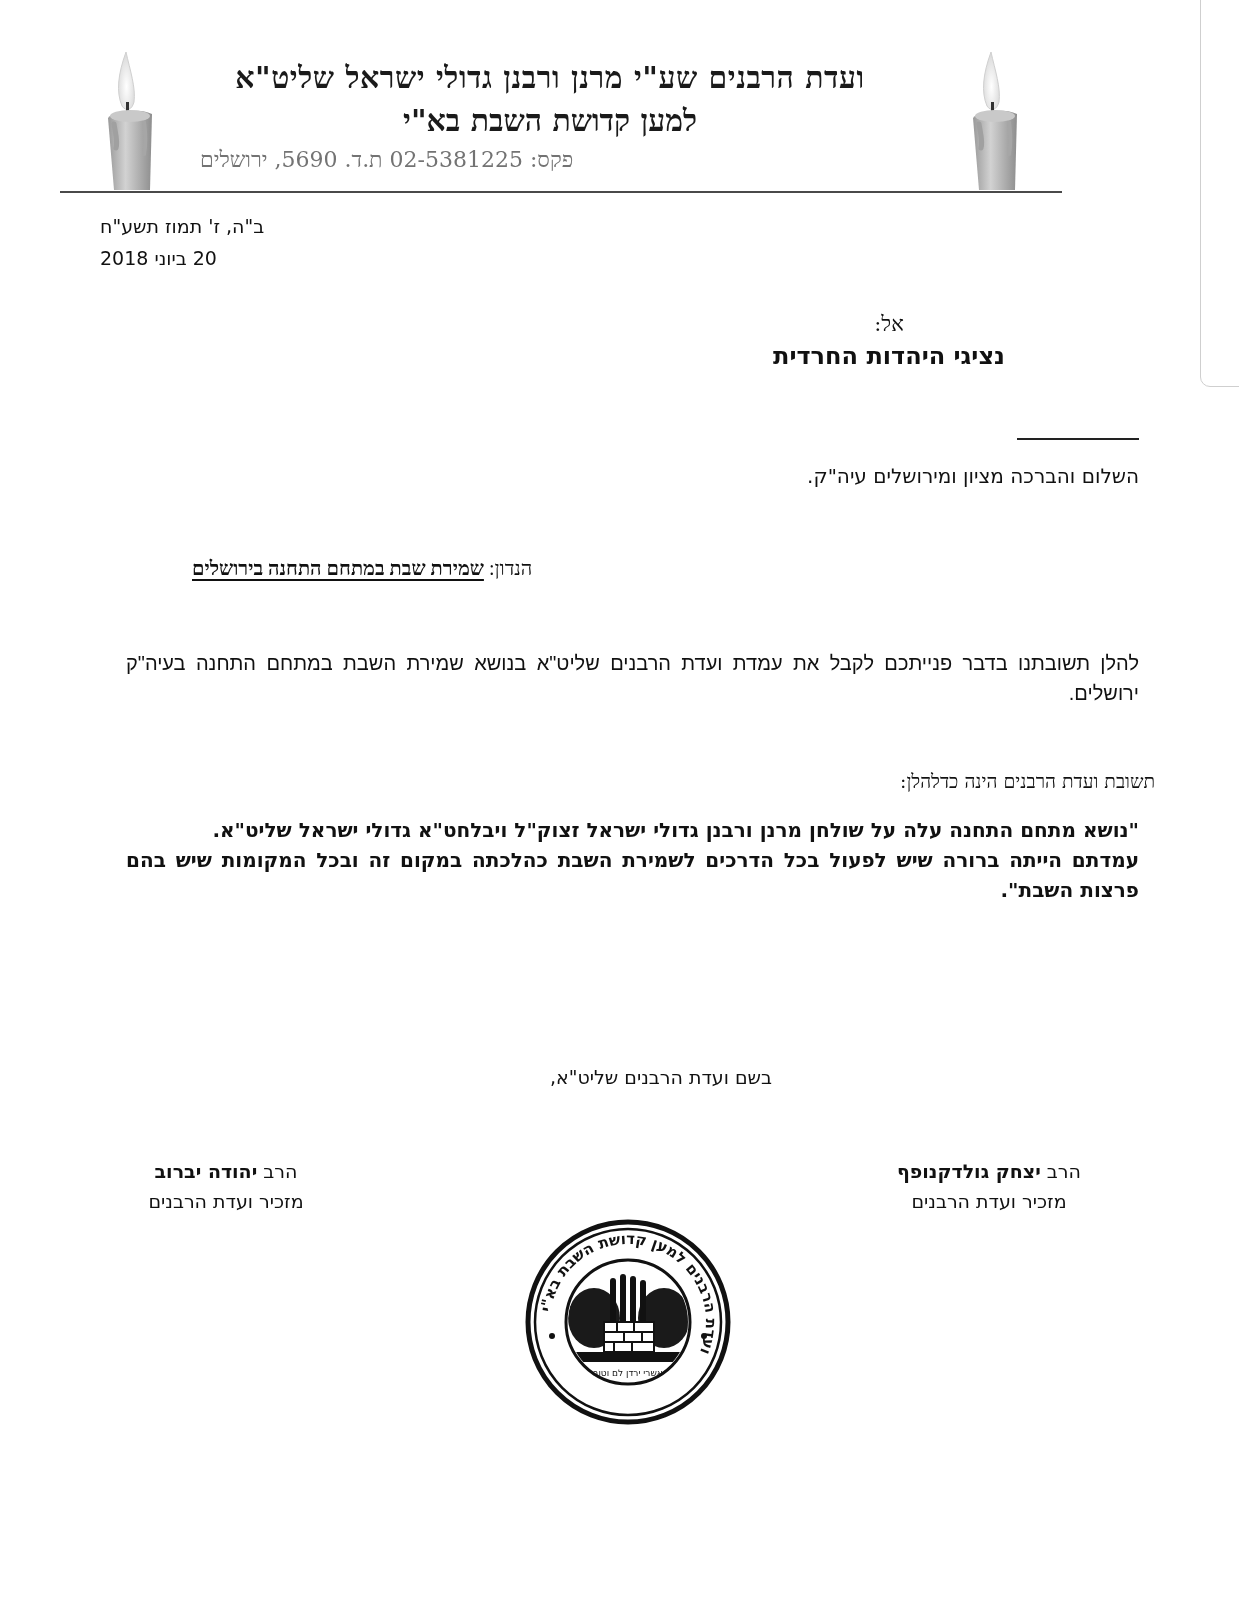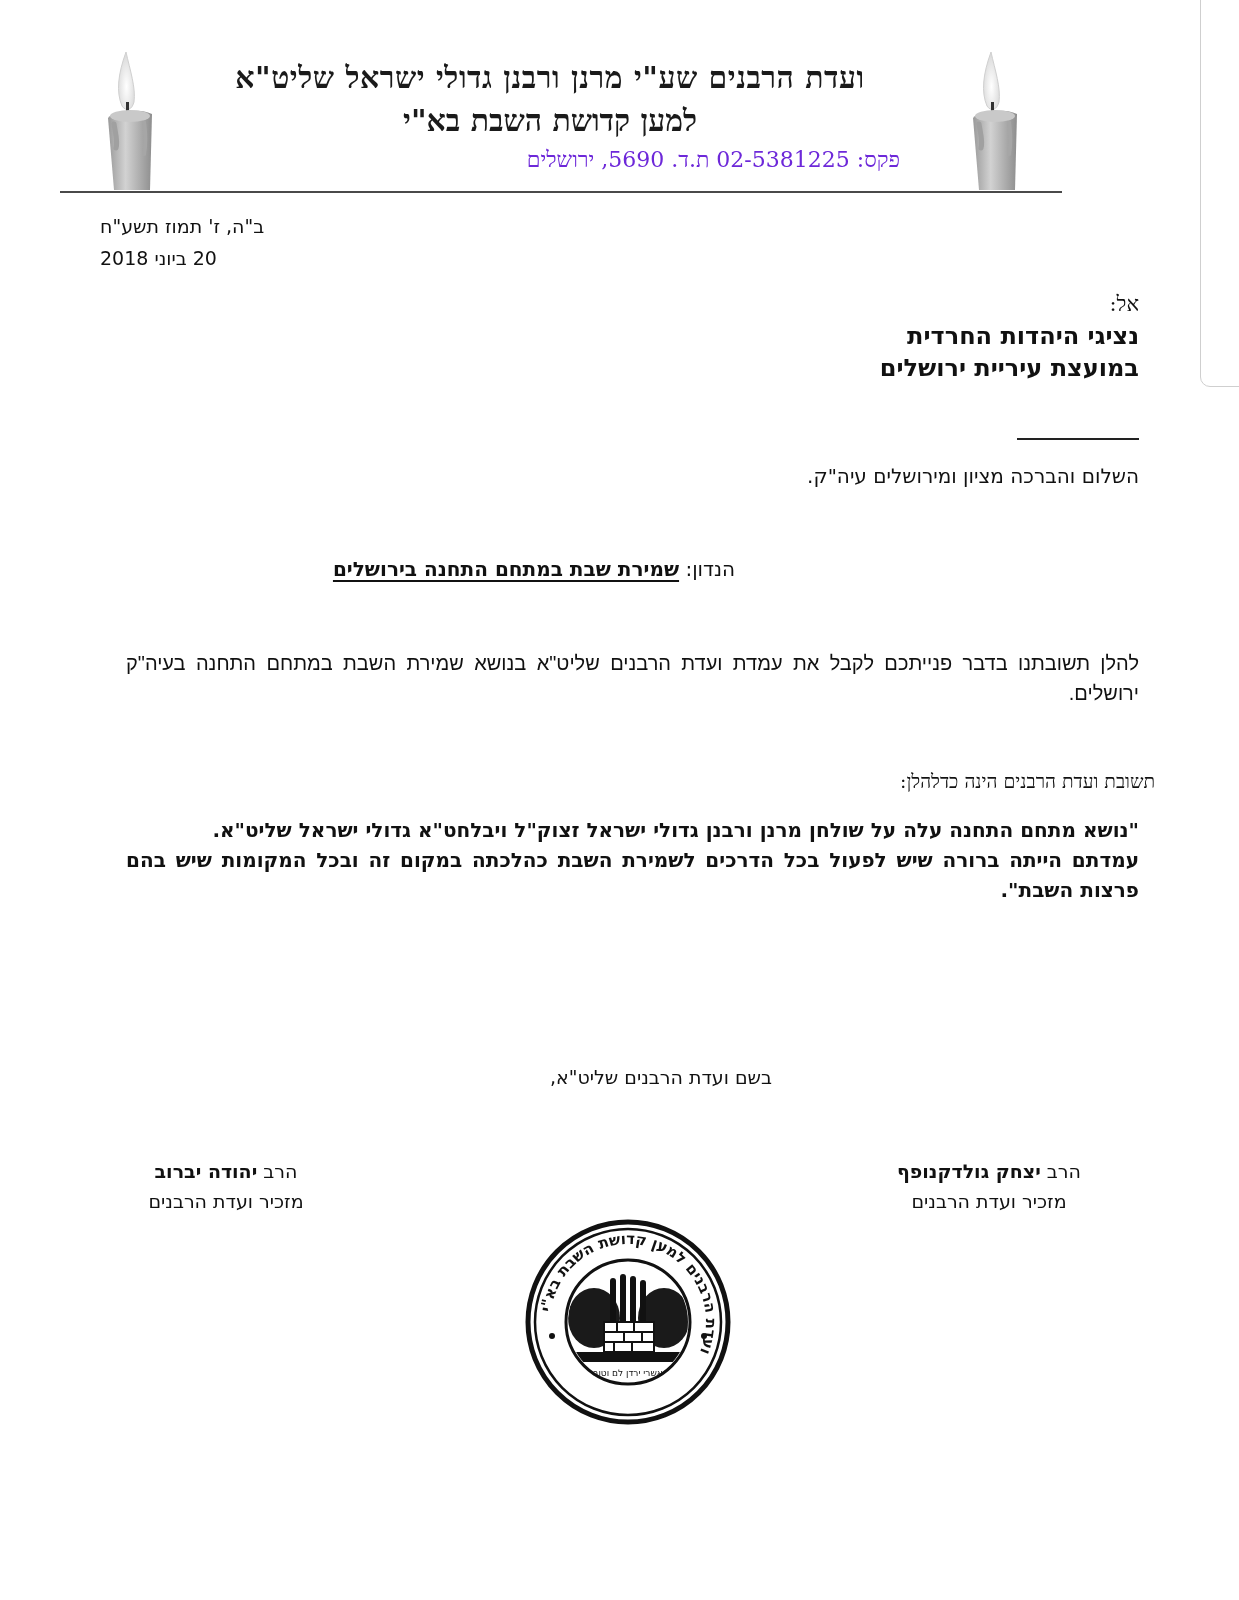--- a/index.html
+++ b/index.html
@@ -37,24 +37,24 @@
     .lh-line2 {
       left: 200px; top: 103px; width: 700px;
       text-align: center;
       font-family: "DejaVu Serif", serif;
       font-weight: bold;
       font-size: 30px;
       color: #1a1a1a;
     }
     .lh-line3 {
       left: 200px; top: 147px; width: 700px;
-      text-align: right;
+      text-align: left;
       font-family: "DejaVu Serif", serif;
       font-size: 22px;
-      color: #6d28d9;
+      color: #737373;
     }
     .lh-rule {
       left: 60px; top: 191px; width: 1002px; height: 0;
       border-top: 2px solid #4a4a4a;
     }
 
     
     .candle { width: 60px; height: 150px; }
 
     
@@ -62,43 +62,44 @@
       left: 100px; top: 210px; width: 240px;
       font-family: "DejaVu Sans", sans-serif;
       font-size: 19px;
       line-height: 32px;
       text-align: left;
     }
     .date div { direction: rtl; text-align: left; unicode-bidi: embed; }
 
     
     .addr {
-      right: 100px; top: 288px; width: 500px;
-      text-align: right;
+      right: 100px; top: 308px; width: 500px;
+      text-align: center;
       direction: rtl;
       font-size: 19px;
       line-height: 32px;
     }
     .addr .to { font-family: "DejaVu Serif", serif; font-size: 21px; }
     .addr .b { font-weight: bold; font-size: 24px; }
     .addr-rule {
       right: 100px; top: 438px; width: 122px;
       border-top: 2px solid #222;
     }
 
     .greeting {
       right: 100px; top: 464px; width: 700px;
       direction: rtl; text-align: right;
       font-size: 20px;
     }
 
     .subject {
-      left: 200px; top: 557px; width: 668px;
-      direction: rtl; text-align: center;
+      left: 192px; top: 557px; width: 668px;
+      direction: rtl; text-align: left;
       font-size: 20px;
+      font-family: Liberation Serif, serif;
     }
     .subject .subj-text {
       font-weight: bold;
       text-decoration: underline;
       text-underline-offset: 4px;
     }
 
     .para1 {
       left: 126px; top: 648px; width: 1013px;
       direction: rtl; text-align: justify;
@@ -213,21 +214,20 @@
   <div class="abs lh-rule"></div>
 
   <div class="abs date">
     <div>ב"ה, ז' תמוז תשע"ח</div>
     <div>20 ביוני 2018</div>
   </div>
 
   <div class="abs addr">
     <div class="to">אל:</div>
     <div class="b">נציגי היהדות החרדית</div>
-    <div class="b">במועצת עיריית ירושלים</div>
   </div>
   <div class="abs addr-rule"></div>
 
   <div class="abs greeting">השלום והברכה מציון ומירושלים עיה"ק.</div>
 
   <div class="abs subject">
     <span>הנדון:</span>
     <span> </span>
     <span class="subj-text">שמירת שבת במתחם התחנה בירושלים</span>
   </div>

